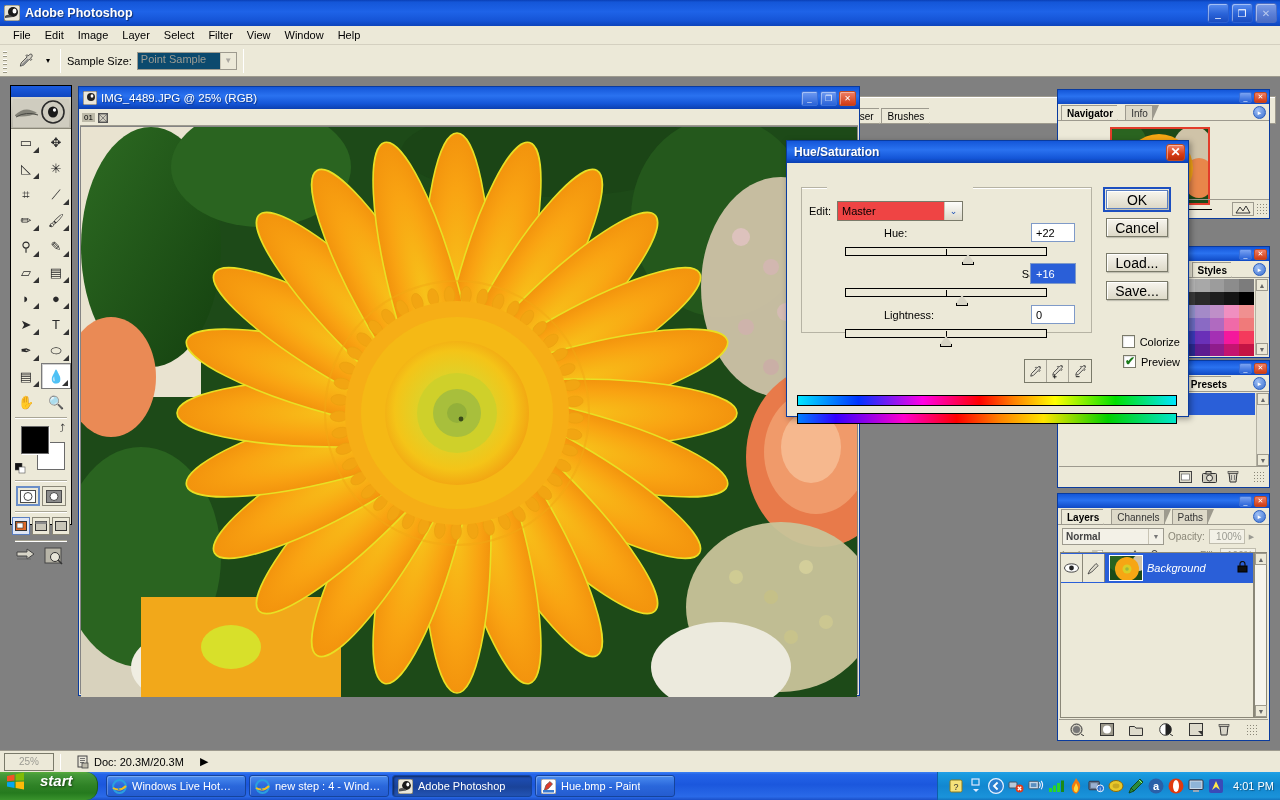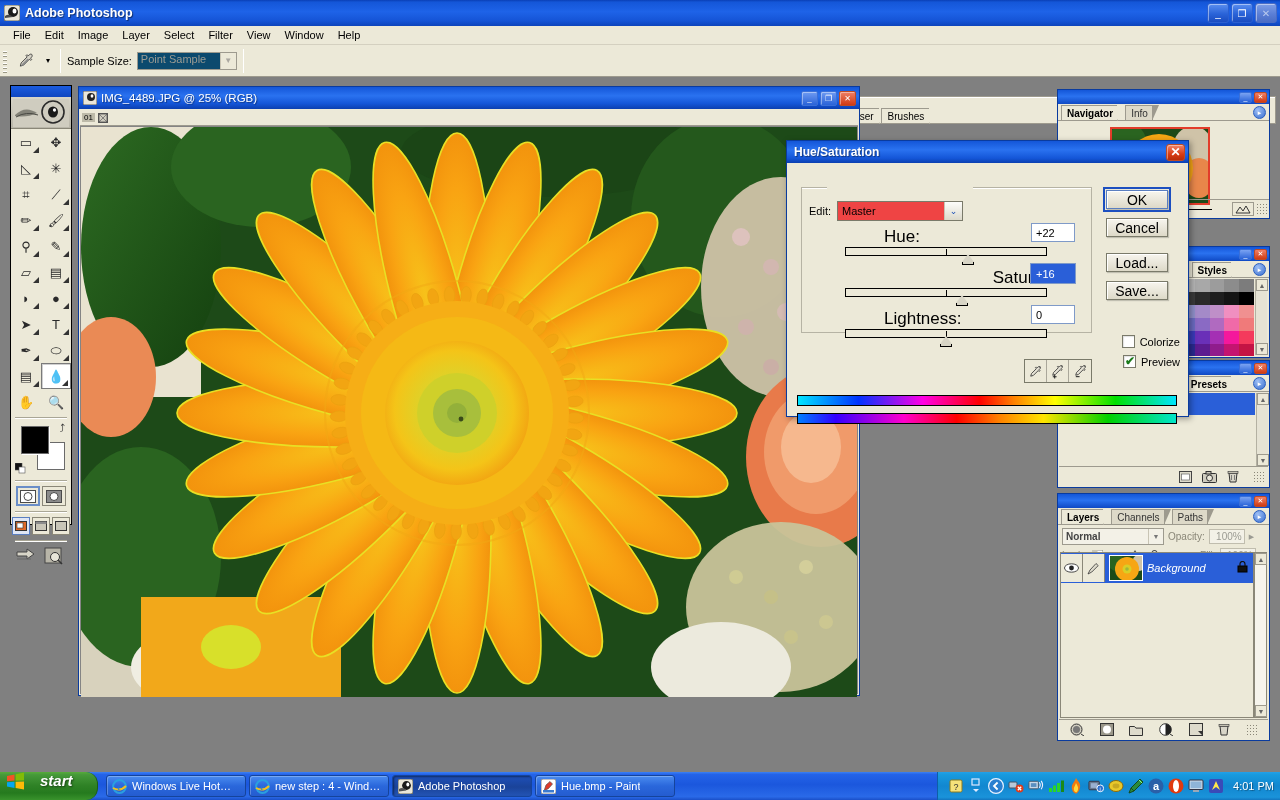--- a/index.html
+++ b/index.html
@@ -224,21 +224,21 @@
   .edit-row{ position:absolute; left:22px; top:38px; display:flex; align-items:center; gap:6px; z-index:3;}
   .edit-lbl{ font-size:11px; }
   .edit-combo{ width:126px;height:20px;background:#ef4444;border:1px solid #7a7a6a;
      display:flex;align-items:center;font-size:11px;padding-left:4px;}
   .edit-combo .cbtn{ margin-left:auto; width:18px;height:18px;border-left:1px solid #c8c4b4;
      background:linear-gradient(to bottom,#fdfdfb,#dcd9ca);display:flex;align-items:center;justify-content:center;
      font-size:9px;color:#1a4fb8;}
   .gbox-mask{ position:absolute; left:40px; top:24px; width:146px;height:2px; background:#ece9d8; z-index:2;}
   .slider-group{ position:absolute; left:0; top:0; width:100%; }
   .srow{ position:absolute; left:58px; width:230px; }
-  .srow .slbl{ font-size:17px;padding-left:39px; }
+  .srow .slbl{ font-size:11px;padding-left:39px; }
   .sval{ position:absolute; right:0; top:-4px; width:44px;height:19px; background:#fff;
      border:1px solid #7f9ac8; font-size:11px; display:flex;align-items:center; padding-left:4px;}
   .sval.hl{ background:#2a5fd8; color:#fff; border:1px solid #2a5fd8; outline:1px solid #7f9ac8;}
   .strack{ position:absolute; left:0; width:202px; height:9px; border:1px solid #000; background:#ece9d8;}
   .stick{ position:absolute; width:1px; height:7px; background:#000; top:1px;}
   .sthumb{ position:absolute; width:0;height:0; border-left:6px solid transparent;
      border-right:6px solid transparent; border-bottom:8px solid #d8d5c6; }
   .sthumb:after{ content:''; position:absolute; left:-6px; top:8px; width:12px;height:3px;
      background:#d8d5c6; border:1px solid #000; border-top:none; box-sizing:border-box;}
   .btn{
@@ -1080,20 +1080,33 @@
       <div class="chk-row" style="top:192px;">
         <div class="chkbox on"></div>
         <span>Preview</span>
       </div>
 
       <div class="spec spec1" style="top:232px;"></div>
       <div class="spec spec2" style="top:250px;"></div>
     </div>
   </div>
 
+  <div class="statusbar">
+    <div class="sb-zoom">25%</div>
+    <div class="sb-sep"></div>
+    <div class="sb-doc">
+      <svg width="12" height="14" viewBox="0 0 12 14">
+        <rect x="1" y="1" width="9" height="11" fill="#e8e5d8" stroke="#444"></rect>
+        <path d="M3 3.5h5M3 5.5h5M3 7.5h4" stroke="#666" stroke-width=".9"></path>
+        <rect x="5" y="8" width="6" height="5" fill="#bdbaab" stroke="#444" stroke-width=".8"></rect>
+      </svg>
+      <span>Doc: 20.3M/20.3M</span>
+    </div>
+    <span class="sb-arrow">▶</span>
+  </div>
 
   <div class="taskbar">
     <div class="startbtn">
       <svg width="19" height="19" viewBox="0 0 19 19">
         <path d="M1 4 L8.5 2.4 V8.6 L1 9.2 Z" fill="#f35325"></path>
         <path d="M9.6 2.2 L18 .6 V8.4 L9.6 8.7 Z" fill="#81bc06"></path>
         <path d="M1 10.2 L8.5 9.8 V16 L1 14.6 Z" fill="#05a6f0"></path>
         <path d="M9.6 9.7 L18 9.4 V17.4 L9.6 15.9 Z" fill="#ffba08"></path>
       </svg>
       <span class="stxt">start</span>

